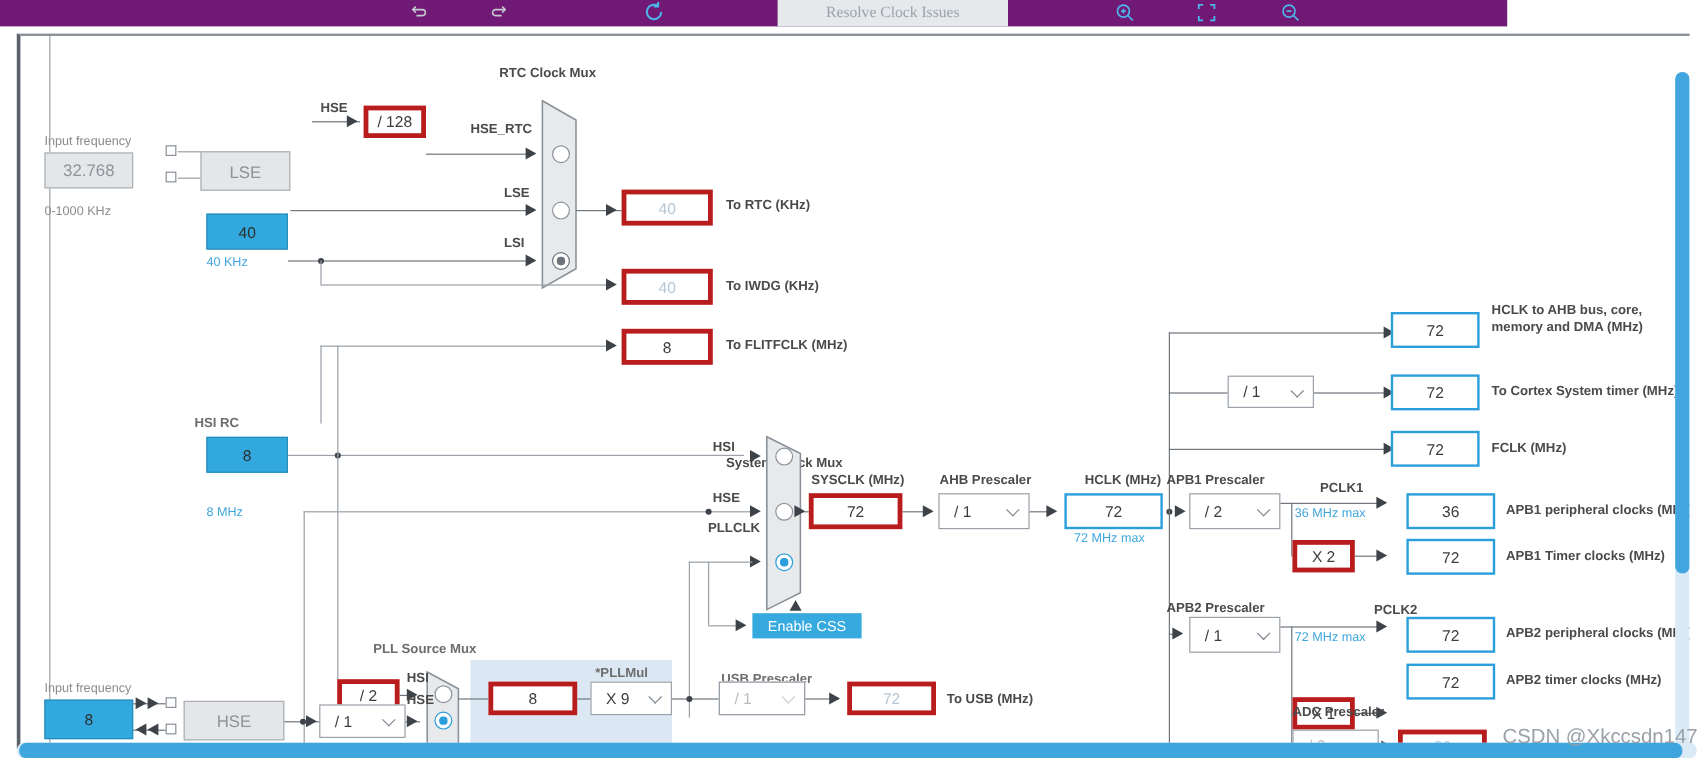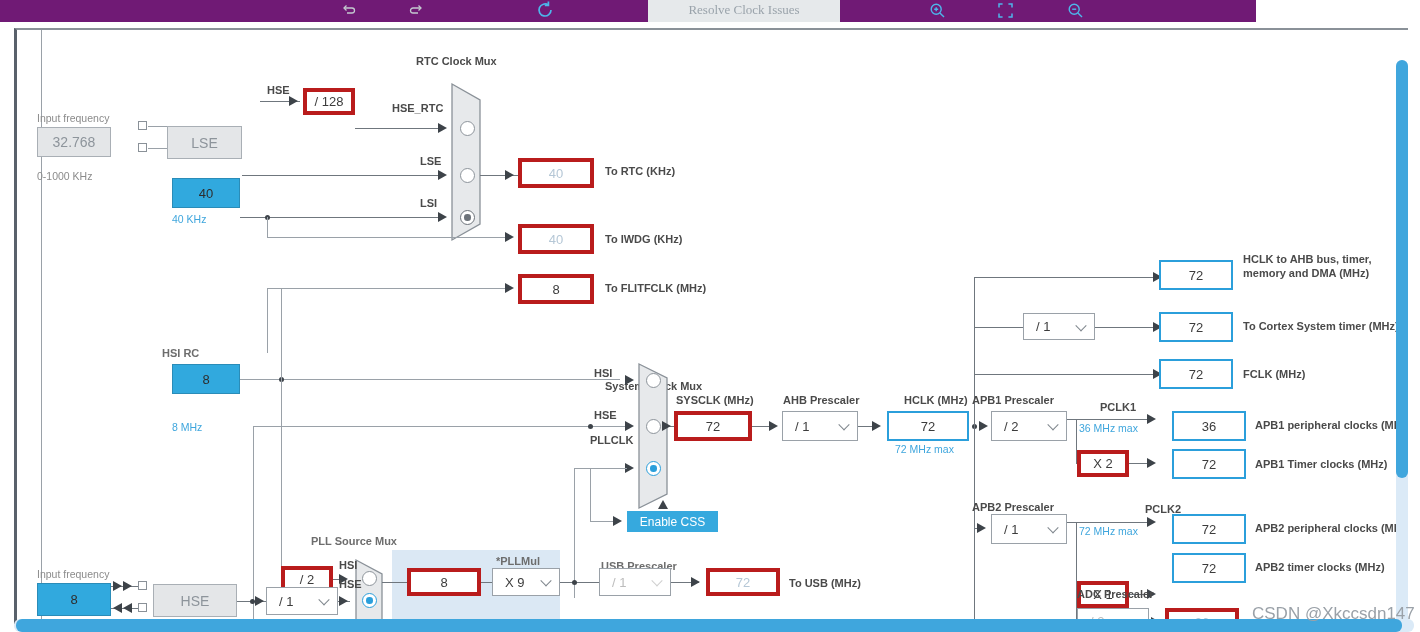--- a/index.html
+++ b/index.html
@@ -280,21 +280,21 @@
     <div class="arrow" style="left:1136px; top:339px;"></div>
 
     <div class="select" style="left:1006px; top:283px; width:72px; height:27px;">
       <span>/ 1</span>
       <i class="chev"></i>
     </div>
     <div class="h" style="left:1078px; top:297px; width:64px;"></div>
     <div class="arrow" style="left:1136px; top:292px;"></div>
 
     <div class="box sel" style="left:1142px; top:230px; width:74px; height:30px;">72</div>
-    <div class="lbl" style="left:1226px; top:223px;">HCLK to AHB bus, timer,</div>
+    <div class="lbl" style="left:1226px; top:223px;">HCLK to AHB bus, core,</div>
     <div class="lbl" style="left:1226px; top:237px;">memory and DMA (MHz)</div>
 
     <div class="box sel" style="left:1142px; top:282px; width:74px; height:30px;">72</div>
     <div class="lbl" style="left:1226px; top:290px;">To Cortex System timer (MHz)</div>
 
     <div class="box sel" style="left:1142px; top:329px; width:74px; height:30px;">72</div>
     <div class="lbl" style="left:1226px; top:338px;">FCLK (MHz)</div>
 
     <div class="lbl" style="left:955px; top:364px;">APB1 Prescaler</div>
     <div class="select" style="left:974px; top:381px; width:76px; height:30px;">

